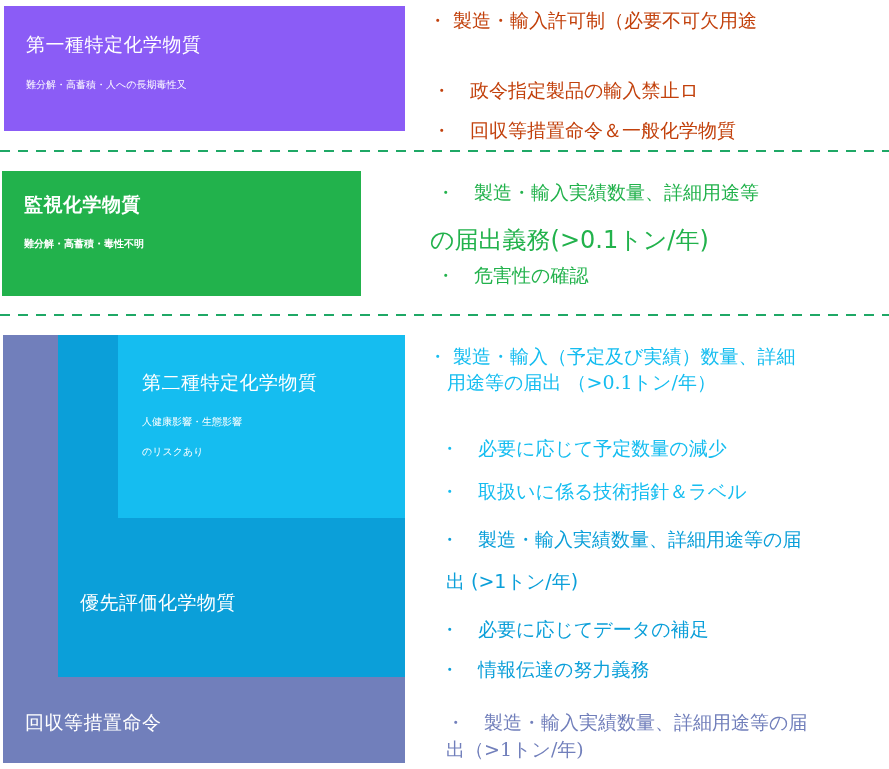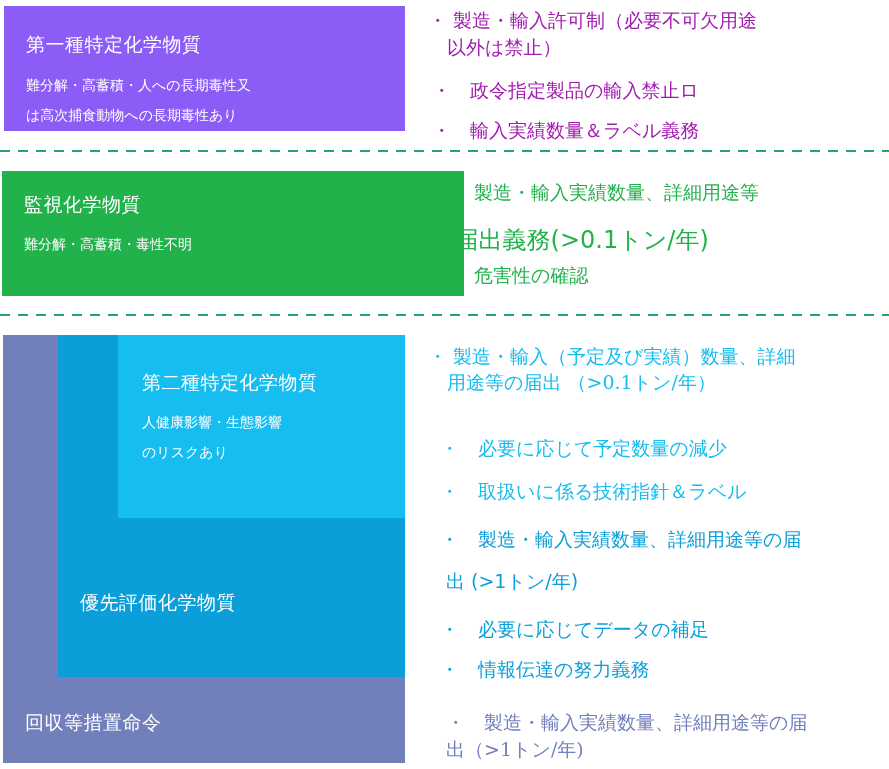--- a/index.html
+++ b/index.html
@@ -4,27 +4,27 @@
   <style>
     * { margin: 0; padding: 0; box-sizing: border-box; }
     html, body {
       width: 889px; height: 769px; background: #ffffff; overflow: hidden;
       font-family: "DejaVu Sans", "Liberation Sans", sans-serif;
     }
     .stage { position: relative; width: 889px; height: 769px; }
 
     .box { position: absolute; color: #ffffff; }
     .box .title { position: absolute; font-size: 19px; white-space: nowrap; letter-spacing: 0.5px; }
-    .box .sub { position: absolute; font-size: 14px; white-space: nowrap; line-height: 30px; }
+    .box .sub { position: absolute; font-size: 10px; white-space: nowrap; line-height: 30px; }
 
     #box-type1 { left: 4px; top: 6px; width: 401px; height: 125px; background: #8b5cf6; }
     #box-type1 .title { left: 22px; top: 26px; }
     #box-type1 .sub { left: 22px; top: 64px; }
 
-    #box-monitor { left: 2px; top: 171px; width: 462px; height: 125px; background: #22b24c; }
+    #box-monitor { left: 2px; top: 171px; width: 359px; height: 125px; background: #22b24c; font-weight: bold; }
     #box-monitor .title { left: 22px; top: 21px; }
     #box-monitor .sub { left: 22px; top: 58px; }
 
     #box-general { left: 3px; top: 335px; width: 402px; height: 428px; background: #717fbb; }
     #box-general .title { left: 22px; top: 375px; }
 
     #box-priority { left: 58px; top: 335px; width: 347px; height: 342px; background: #0b9fd9; }
     #box-priority .title { left: 22px; top: 255px; }
 
     #box-type2 { left: 118px; top: 335px; width: 287px; height: 183px; background: #15bdf0; }
@@ -33,43 +33,41 @@
 
     .dash-line {
       position: absolute; left: 0; width: 889px; height: 2px;
       background-image: repeating-linear-gradient(to right, #1fa866 0 10px, transparent 10px 18px);
     }
     #dash-1 { top: 150px; }
     #dash-2 { top: 314px; }
 
     .note { position: absolute; font-family: "DejaVu Serif", "Liberation Serif", serif; font-size: 19px; white-space: nowrap; line-height: 24px; }
     .note.sans { font-family: "DejaVu Sans", "Liberation Sans", sans-serif; text-align: right; }
-    .c-teal { color: #a21caf; }
+    .c-teal { color: #c2410c; }
     .c-green { color: #22b24c; }
     .c-lightblue { color: #15bdf0; }
     .c-blue { color: #0b9fd9; }
     .c-purple { color: #717fbb; }
   </style>
 </head>
 <body>
 
 <div class="stage">
 
   <div class="box" id="box-type1">
     <div class="title">第一種特定化学物質</div>
     <div class="sub">
       <div>難分解・高蓄積・人への長期毒性又</div>
-      <div>は高次捕食動物への長期毒性あり</div>
     </div>
   </div>
 
   <div class="note c-teal" style="left:428px; top:8px;">・ 製造・輸入許可制（必要不可欠用途</div>
-  <div class="note c-teal" style="left:428px; top:35px;">　以外は禁止）</div>
   <div class="note c-teal" style="left:432px; top:78px;">・　政令指定製品の輸入禁止ロ</div>
-  <div class="note c-teal" style="left:432px; top:118px;">・　輸入実績数量＆ラベル義務</div>
+  <div class="note c-teal" style="left:432px; top:118px;">・　回収等措置命令＆一般化学物質</div>
 
   <div class="dash-line" id="dash-1"></div>
 
   <div class="box" id="box-monitor">
     <div class="title">監視化学物質</div>
     <div class="sub">難分解・高蓄積・毒性不明</div>
   </div>
 
   <div class="note sans c-green" style="left:436px; top:180px;">・　製造・輸入実績数量、詳細用途等</div>
   <div class="note sans c-green" style="left:430px; top:228px; font-size:24px;">の届出義務(&gt;0.1トン/年)</div>

